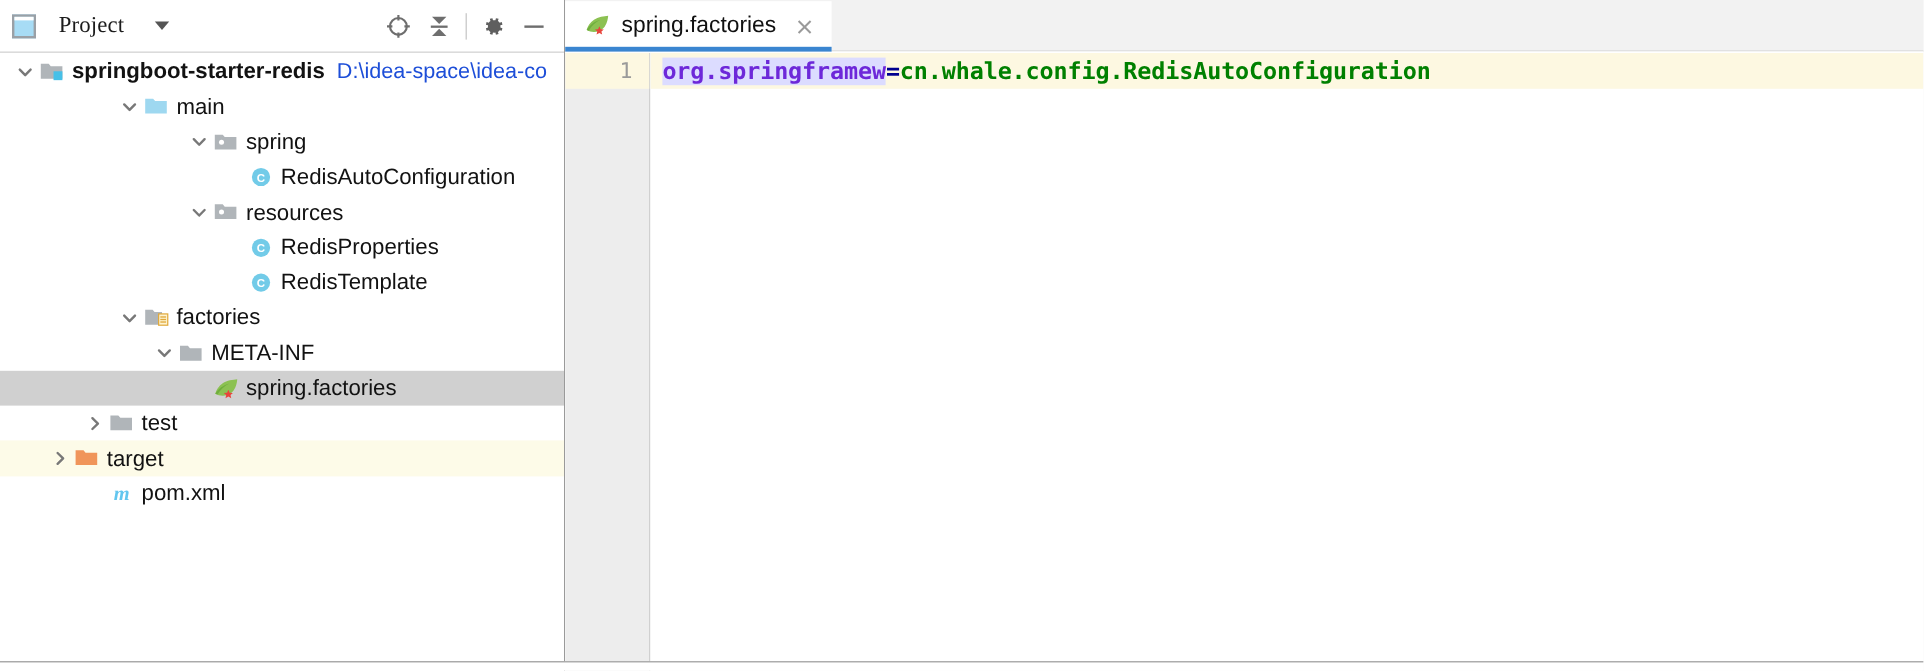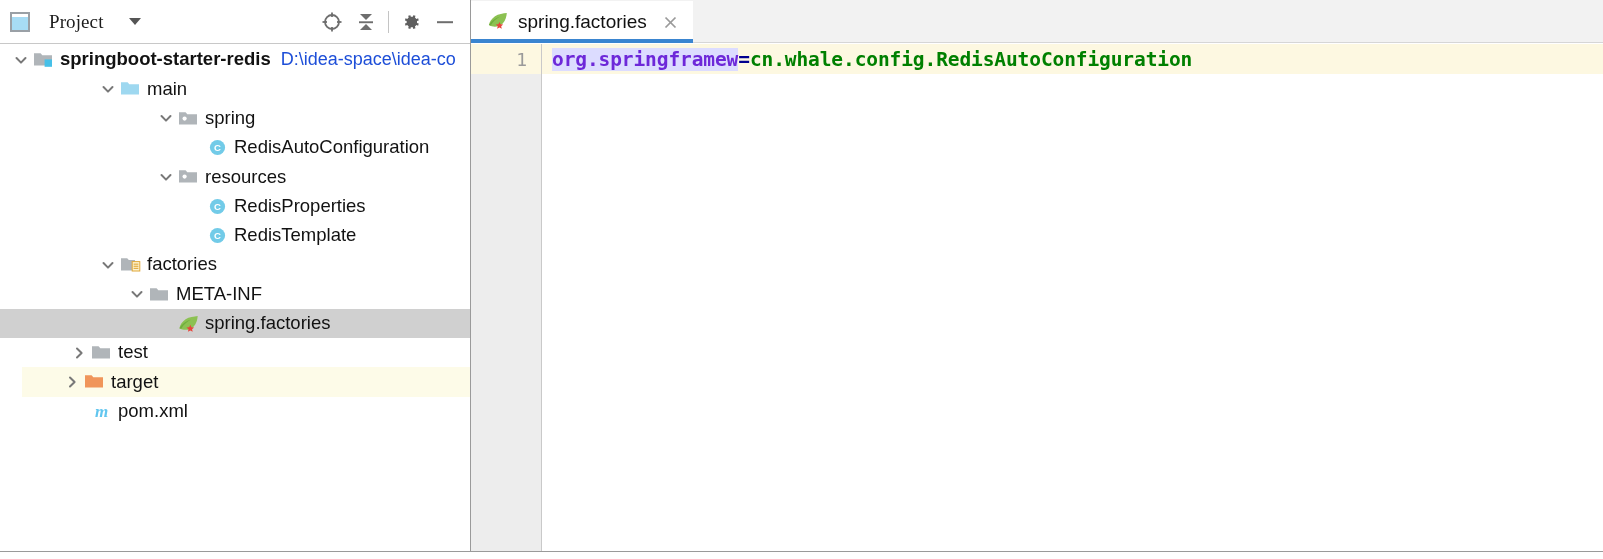--- a/index.html
+++ b/index.html
@@ -94,21 +94,21 @@
   .row {
     height: 29.3px;
     display: flex;
     align-items: center;
     white-space: nowrap;
     position: relative;
     font-size: 18.5px;
     color: #121212;
   }
   .row.selected { background: #d0d0d0; }
-  .row.tinted  { background: #fdfbe8; margin-left: 22px; }
+  .row.tinted  { background: #fdfbe8; }
   .arrow {
     width: 22px; height: 29px;
     display: flex; align-items: center; justify-content: center;
     flex: none;
   }
   .arrow svg { display: block; }
   .ticon {
     width: 23px; height: 20px;
     flex: none;
     margin-right: 5px;

